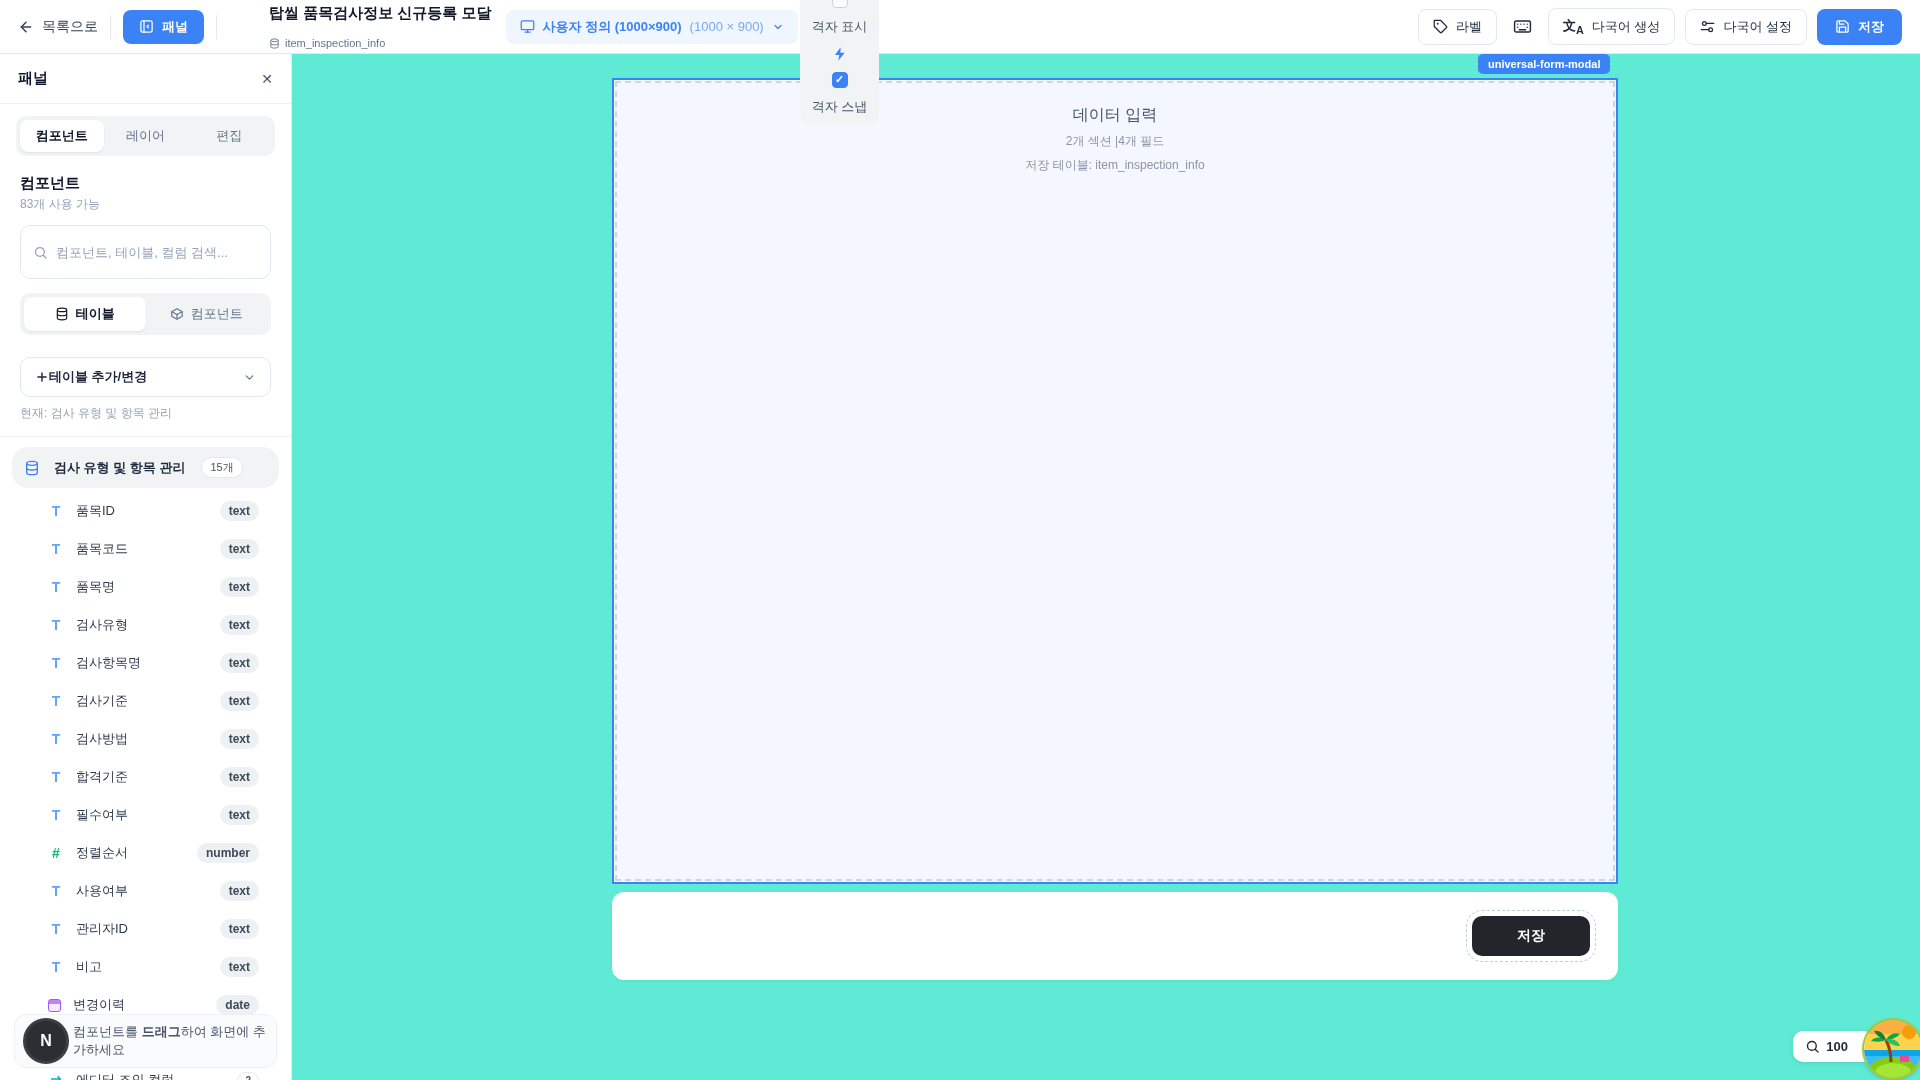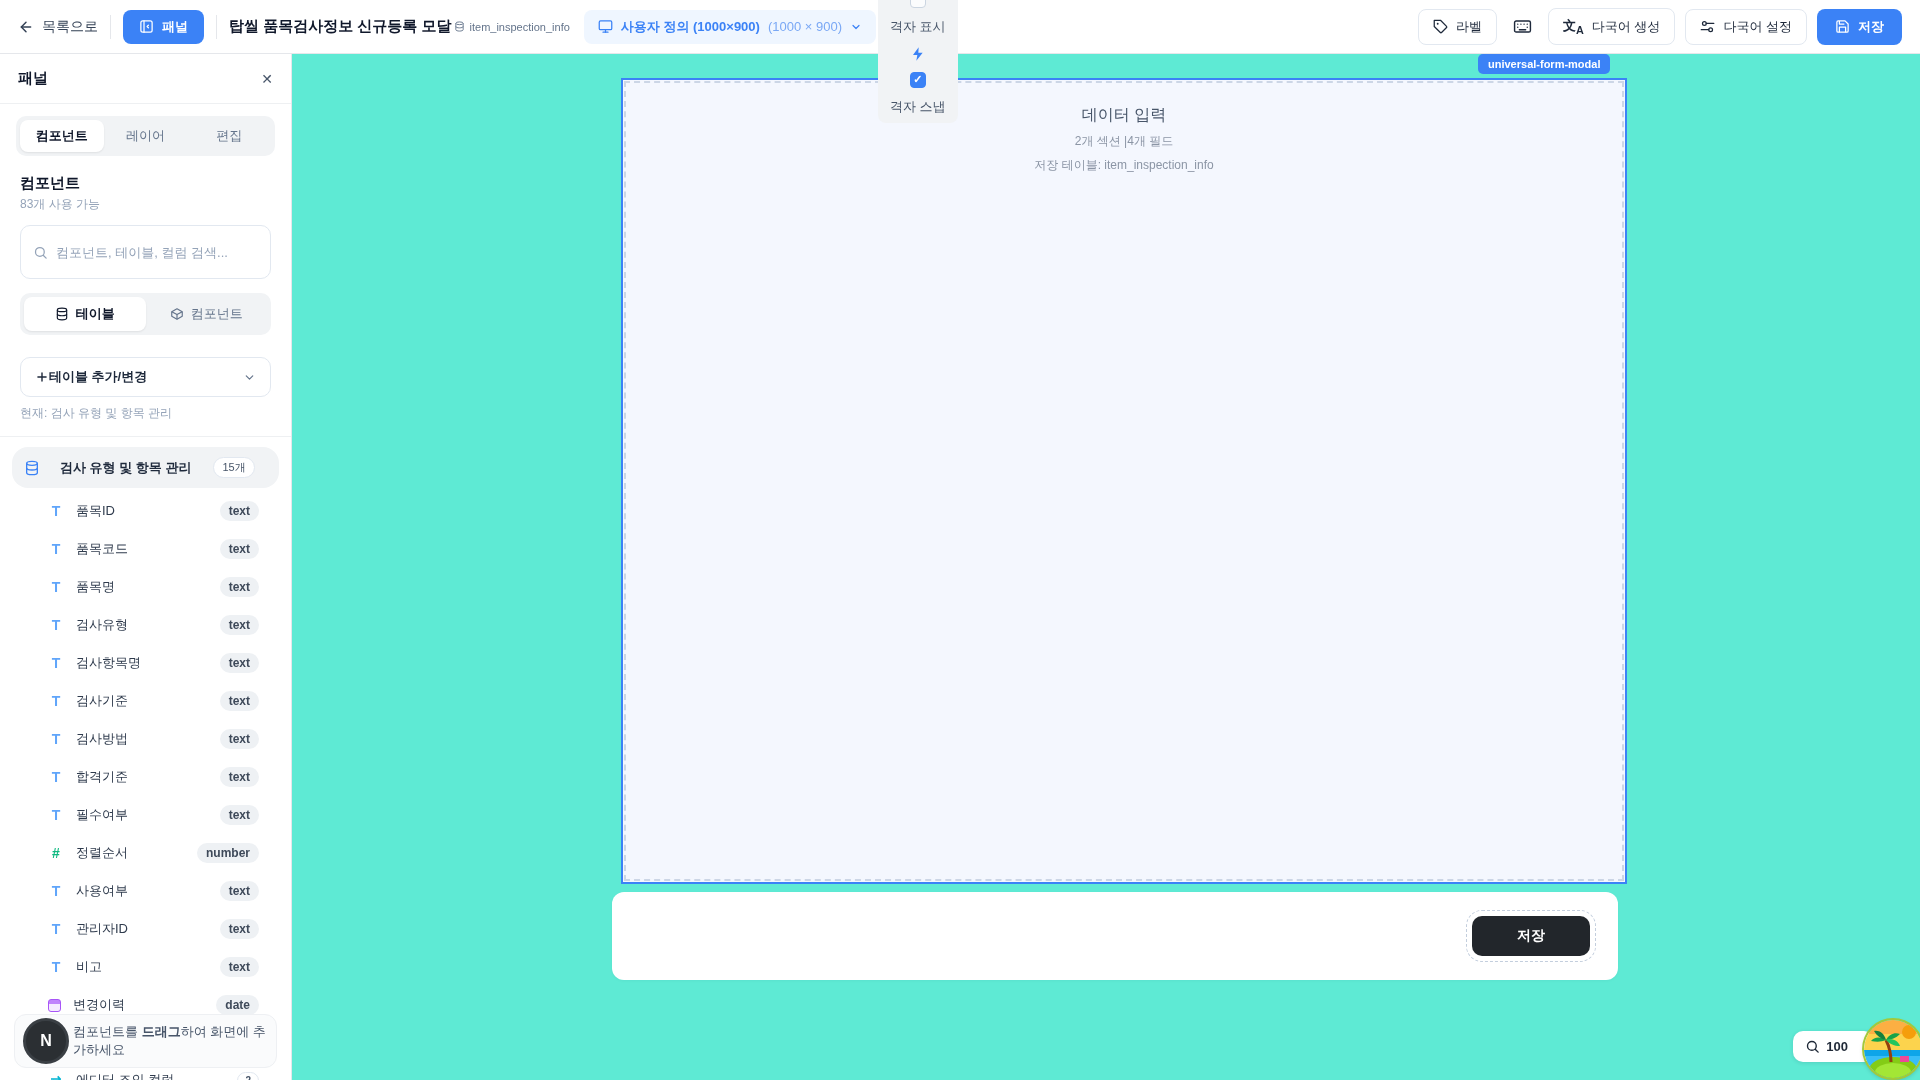--- a/index.html
+++ b/index.html
@@ -4,21 +4,21 @@
 <style>
   * { margin:0; padding:0; box-sizing:border-box; }
   html,body { width:1920px; height:1080px; overflow:hidden; font-family:"Liberation Sans",sans-serif; background:#f1f3f5; color:#1e293b; }
 
   
   .header { position:absolute; left:0; top:0; width:1920px; height:54px; background:#ffffff; border-bottom:1px solid #e5e7eb; display:flex; align-items:center; padding:0 18px; z-index:30; }
   .h-group { display:flex; align-items:center; gap:12px; }
   .vdiv { width:1px; height:24px; background:#e5e7eb; }
   .back-btn { display:flex; align-items:center; gap:8px; background:none; border:none; font-size:14px; color:#334155; cursor:pointer; font-family:inherit; }
   .panel-btn { display:flex; align-items:center; gap:8px; background:#3b82f6; color:#fff; border:none; border-radius:8px; padding:8px 16px; font-size:13px; font-weight:600; cursor:pointer; font-family:inherit; }
-  .title-block { display:flex; flex-direction:row; gap:2px; }
+  .title-block { display:flex; flex-direction:column; gap:14px;margin-left:40px; }
   .title-main { font-size:15px; font-weight:700; color:#0f172a; }
   .title-sub { display:flex; align-items:center; gap:5px; font-size:11px; color:#64748b; }
   .viewport-pill { display:flex; align-items:center; gap:8px; background:#eff6ff; border:none; border-radius:8px; padding:8px 14px; font-size:13px; font-weight:600; color:#3b82f6; cursor:pointer; font-family:inherit; margin-left:14px; }
   .viewport-size { color:#7aa8f5; font-weight:400; }
   .grid-group { display:flex; align-items:center; gap:10px; background:#f1f3f5; border-radius:8px; padding:7px 12px; margin-left:2px;flex-direction:column; }
   .chk { width:16px; height:16px; border:1.5px solid #cbd5e1; border-radius:4px; background:#fbfcfd; display:inline-grid; place-items:center; cursor:pointer; }
   .chk.checked { background:#3b82f6; border-color:#3b82f6; color:#fff; font-size:11px; font-weight:700; }
   .chk-label { font-size:13px; color:#475569; }
   .h-right { margin-left:auto; display:flex; align-items:center; gap:10px; }
   .ghost-btn { display:flex; align-items:center; gap:8px; background:#fff; border:1px solid #e2e8f0; border-radius:8px; padding:8px 14px; font-size:13px; color:#1e293b; cursor:pointer; font-family:inherit; }
@@ -40,42 +40,42 @@
   .search-box { display:flex; align-items:center; gap:8px; margin:12px 20px 0; border:1px solid #e2e8f0; border-radius:10px; height:54px; padding:0 12px; background:#fff; }
   .search-box input { border:none; outline:none; flex:1; font-size:13px; color:#334155; font-family:inherit; background:transparent; }
   .search-box input::placeholder { color:#94a3b8; }
   .src-tabs { display:flex; margin:14px 20px 0; background:#f1f3f5; border-radius:10px; padding:4px; }
   .src-tab { flex:1; display:flex; align-items:center; justify-content:center; gap:7px; font-size:13px; color:#64748b; padding:8px 0; border-radius:8px; cursor:pointer; }
   .src-tab.active { background:#fff; color:#0f172a; font-weight:700; box-shadow:0 1px 2px rgba(0,0,0,.08); }
   .add-table { display:flex; align-items:center; gap:0; margin:22px 20px 8px; border:1px solid #e2e8f0; border-radius:10px; height:40px; padding:0 14px; background:#fff; font-size:13px; font-weight:600; color:#1e293b; cursor:pointer; width:calc(100% - 40px); font-family:inherit; }
   .add-table .chev { margin-left:auto; }
   .current-line { margin:0 20px; font-size:12px; color:#94a3b8; }
   .side-div { border-top:1px solid #eef0f2; margin:14px 0 10px; }
-  .table-card { display:flex; align-items:center; gap:20px; margin:0 12px; background:#f1f3f5; border-radius:16px; padding:10px 12px; cursor:pointer; }
+  .table-card { display:flex; align-items:center; gap:14px; margin:0 12px; background:#f1f3f5; border-radius:16px; padding:10px 12px; cursor:pointer; }
   .table-card-name { font-size:13px; font-weight:700; color:#1e293b; }
   .count-badge { margin-left:2px; background:#fff; border:1px solid #e2e8f0; border-radius:999px; font-size:11px; color:#475569; padding:2px 8px; }
   .field-list { margin-top:4px; }
   .field-row { display:flex; align-items:center; gap:12px; padding:9px 32px 9px 48px; cursor:grab; }
   .f-icon { width:16px; text-align:center; font-weight:700; font-size:14px; flex:none; display:inline-grid; place-items:center; }
   .t-text { color:#60a5fa; }
   .t-number { color:#10b981; }
   .t-join { color:#06b6d4; font-size:13px; }
   .t-entity { width:13px; height:13px; border:1.5px solid #22b8cf; border-radius:4px; background:linear-gradient(#8fe3f0 0 45%, #d6f6fb 45%); }
   .t-date { width:13px; height:13px; border:1.5px solid #a855f7; border-radius:3px; background:linear-gradient(#c084fc 0 35%, #f5ebff 35%); }
   .f-name { font-size:13px; color:#2f3b4d; }
   .f-badge { margin-left:auto; background:#eef1f4; border-radius:999px; font-size:12px; font-weight:700; color:#3f4a5a; padding:3px 9px; }
   .f-badge.circle { background:#fff; border:1px solid #e2e8f0; padding:2px 7px; font-size:10px; color:#475569; }
   .drag-hint { position:absolute; left:14px; right:14px; bottom:12px; height:54px; background:#fafbfc; border:1px solid #eef0f3; border-radius:12px; display:flex; align-items:center; padding-left:58px; font-size:13px; color:#475569; z-index:5; }
   .drag-hint b { font-weight:700; }
   .avatar-n { position:absolute; left:8px; top:50%; transform:translateY(-50%); width:46px; height:46px; background:#2b2f33; border:3px solid #3a3f44; border-radius:50%; color:#fff; font-size:16px; font-weight:700; display:grid; place-items:center; }
 
   
   .canvas { position:absolute; left:292px; top:54px; right:0; bottom:0; background:#5eead4; }
   .sel-tag { position:absolute; left:1186px; top:0; background:#3b82f6; color:#fff; font-size:11px; font-weight:600; border-radius:5px; padding:4px 10px; z-index:6; }
-  .modal-body { position:absolute; left:320px; top:24px; width:1006px; height:806px; background:#f4f7fe; border:2px solid #3b82f6;margin-left:9px; }
+  .modal-body { position:absolute; left:320px; top:24px; width:1006px; height:806px; background:#f4f7fe; border:2px solid #3b82f6; }
   .modal-inner { position:absolute; inset:1px; border:2px dashed #ccd6e6; display:flex; flex-direction:column; align-items:center; padding-top:22px; gap:7px; }
   .m-title { font-size:16px; font-weight:500; color:#475569; }
   .m-sub { font-size:12px; color:#8b95a5; }
   .modal-footer { position:absolute; left:320px; top:838px; width:1006px; height:88px; background:#ffffff; border-radius:12px; box-shadow:0 1px 3px rgba(15,23,42,.04); }
   .footer-save { position:absolute; right:28px; top:50%; transform:translateY(-50%); background:#22262b; color:#fff; border:none; border-radius:10px; width:118px; height:40px; font-size:14px; font-weight:600; cursor:pointer; outline:1.5px dashed #c3cedd; outline-offset:5px; font-family:inherit; }
   .zoom-pill { position:absolute; right:46px; bottom:18px; background:#fff; border-radius:10px; box-shadow:0 1px 4px rgba(15,23,42,.12); display:flex; align-items:center; gap:6px; padding:8px 26px 8px 12px; font-size:13px; font-weight:600; color:#1f2937; }
   .island { position:absolute; right:-2px; bottom:2px; width:58px; height:58px; border-radius:50%; overflow:hidden; box-shadow:0 0 0 2px #a3c93a, 0 2px 5px rgba(0,0,0,.25); z-index:7; }
 
   svg.ic { flex:none; display:block; }
 </style>

